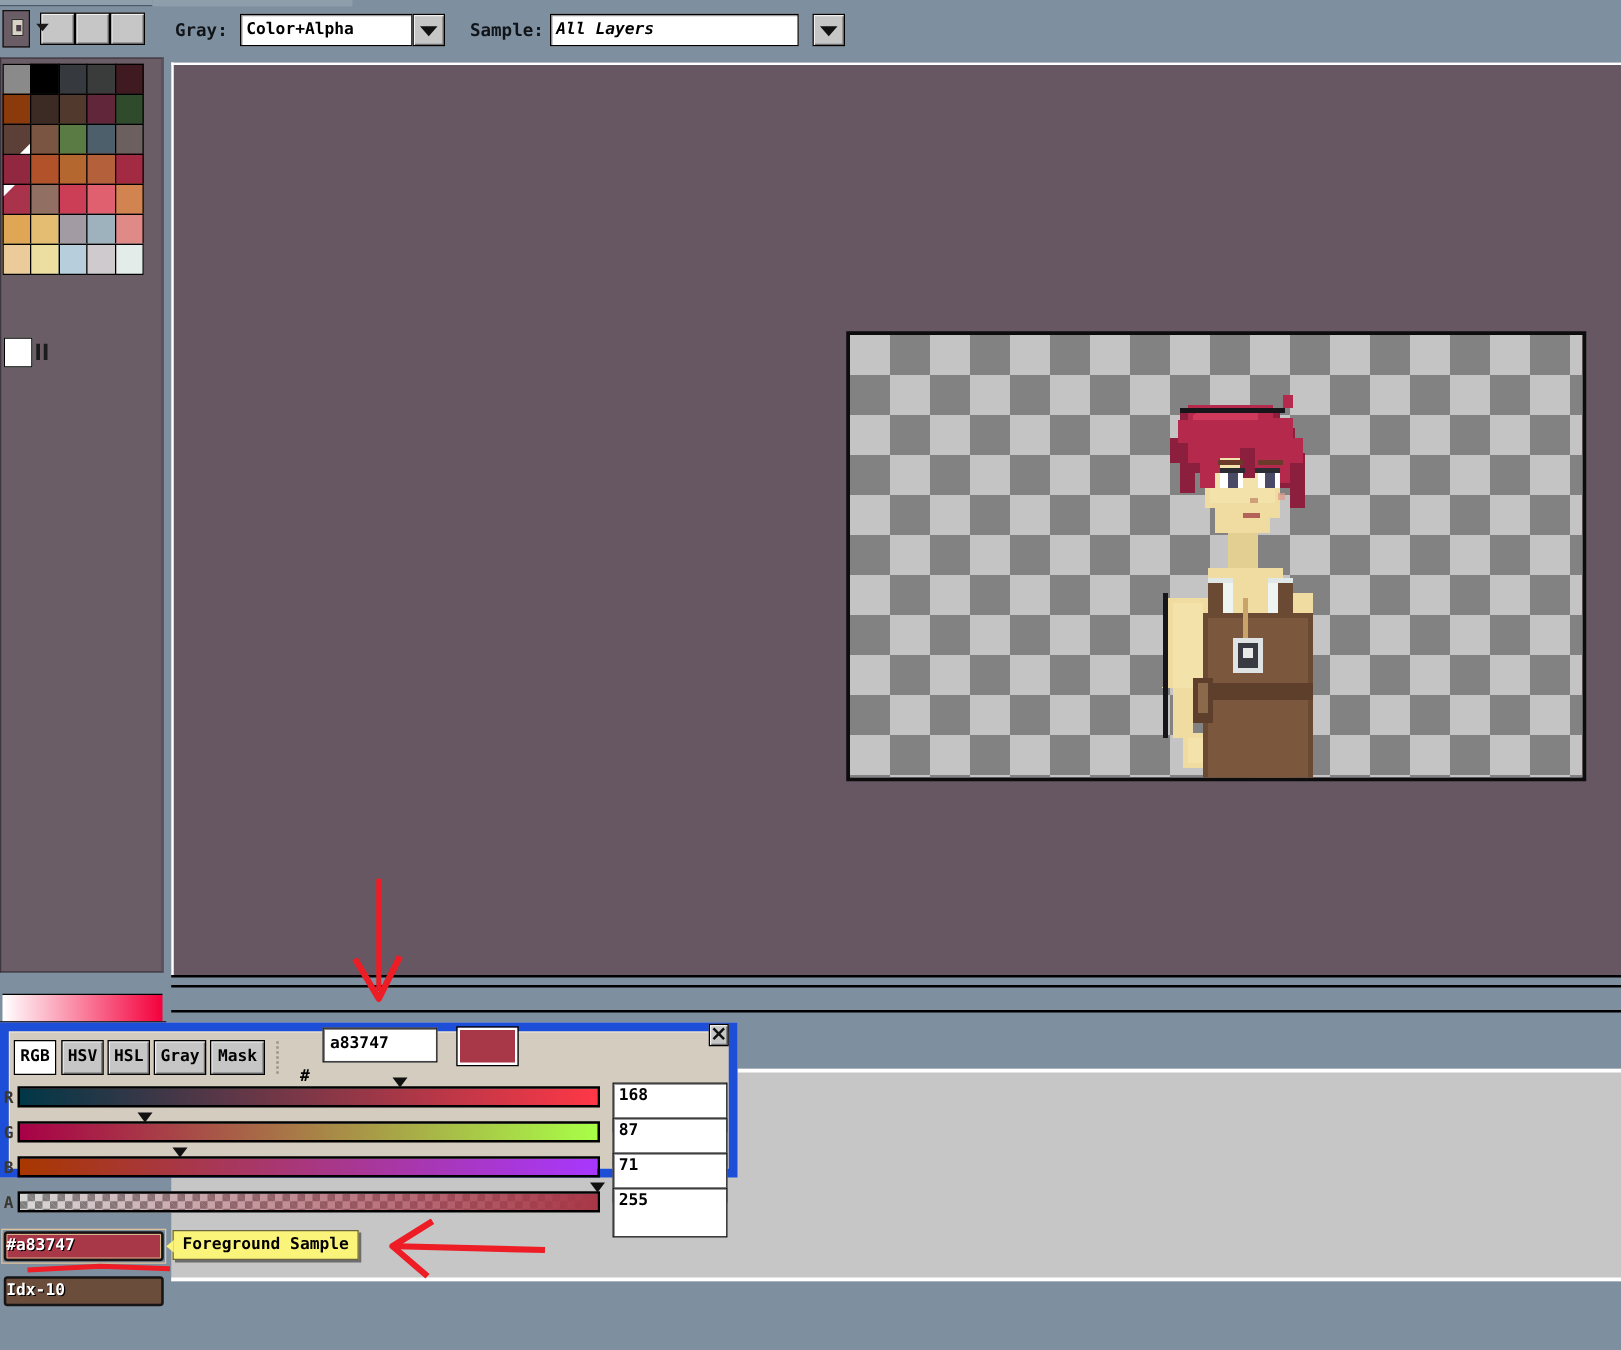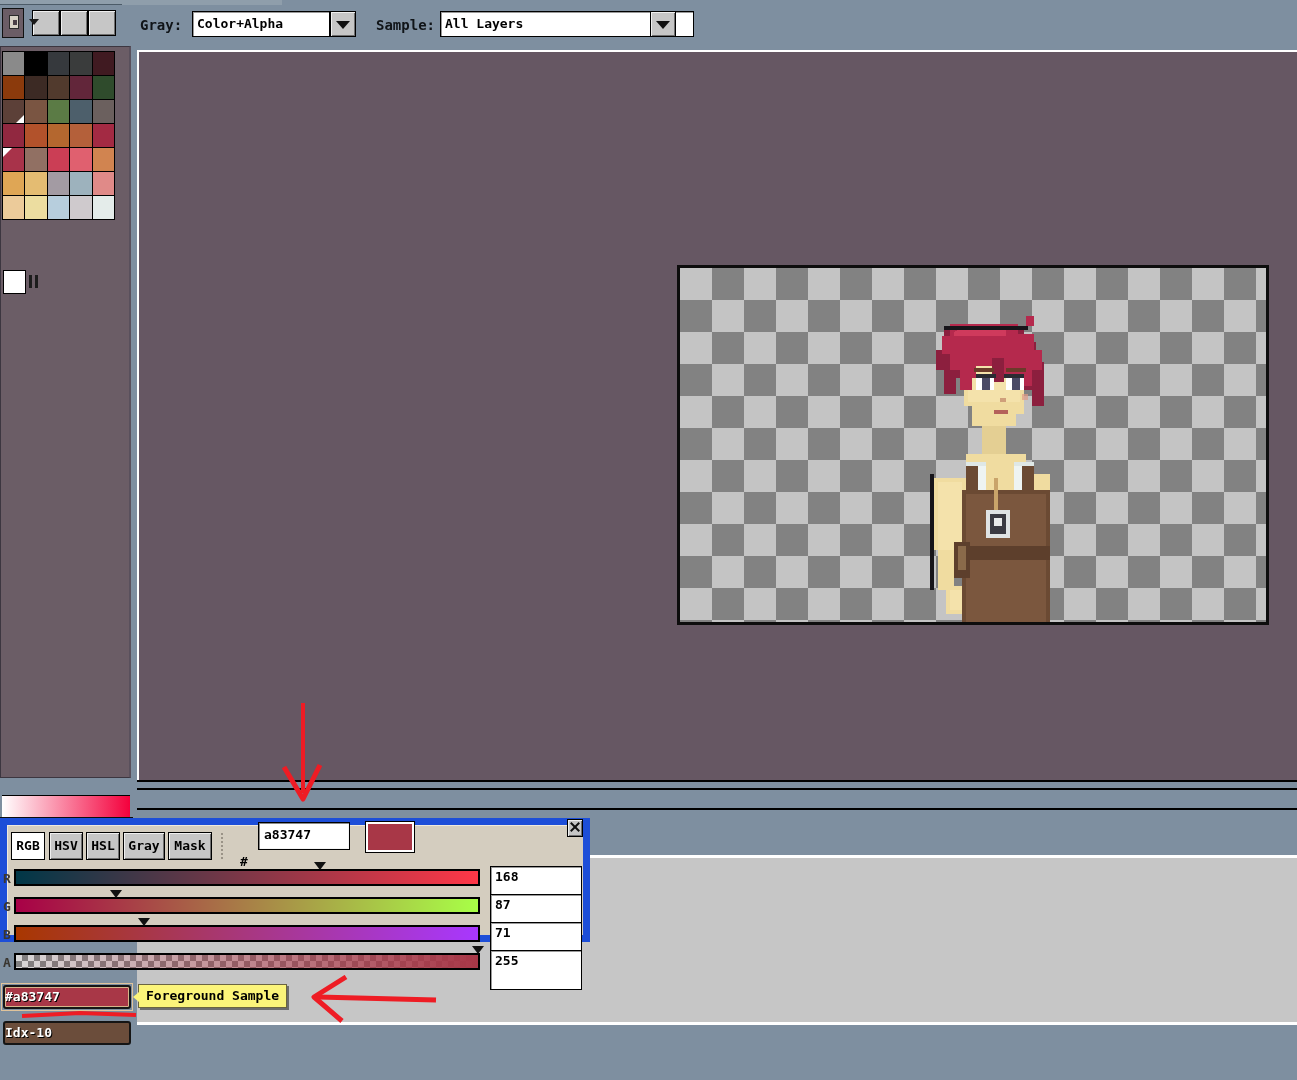--- a/index.html
+++ b/index.html
@@ -209,21 +209,21 @@
     <div class="abs pixtext lbl-top" style="left:140px;">Gray:</div>
     <div class="combo" style="left:192px; width:164px;padding-left:39px;">
       <div class="field" style="width:138px;">Color+Alpha</div>
       <div class="arrowbox" style="left:138px;">
           <i></i>
         </div>
     </div>
 
     <div class="abs pixtext lbl-top" style="left:356px;margin-left:20px;">Sample:</div>
     <div class="combo" style="left:440px; width:236px;">
-      <div class="field" style="width:254px;">All Layers</div>
+      <div class="field" style="width:199px;font-style:italic;">All Layers</div>
       <div class="arrowbox" style="left:210px;">
           <i></i>
         </div>
     </div>
   </div>
 
   <div class="abs" id="leftpanel">
     <div id="palette-grid">
         <div class="sw-row">
           <div class="sw" style="background: rgb(138, 138, 138);"></div>

